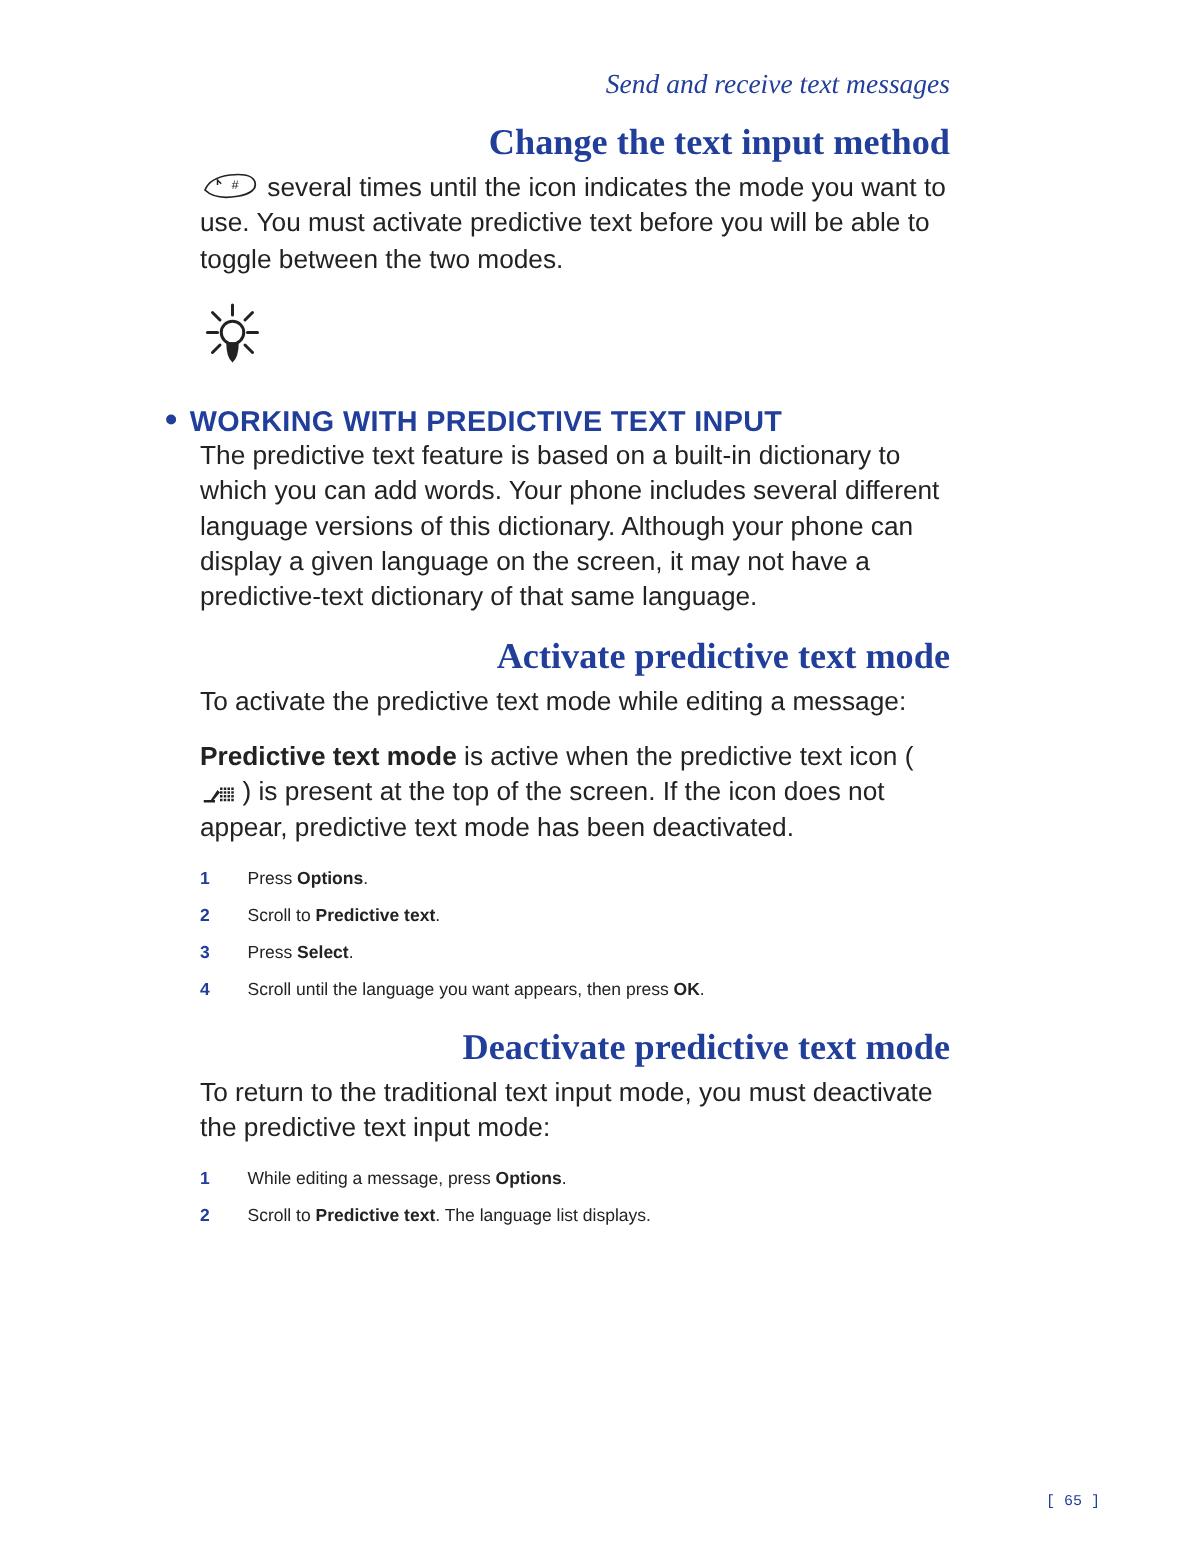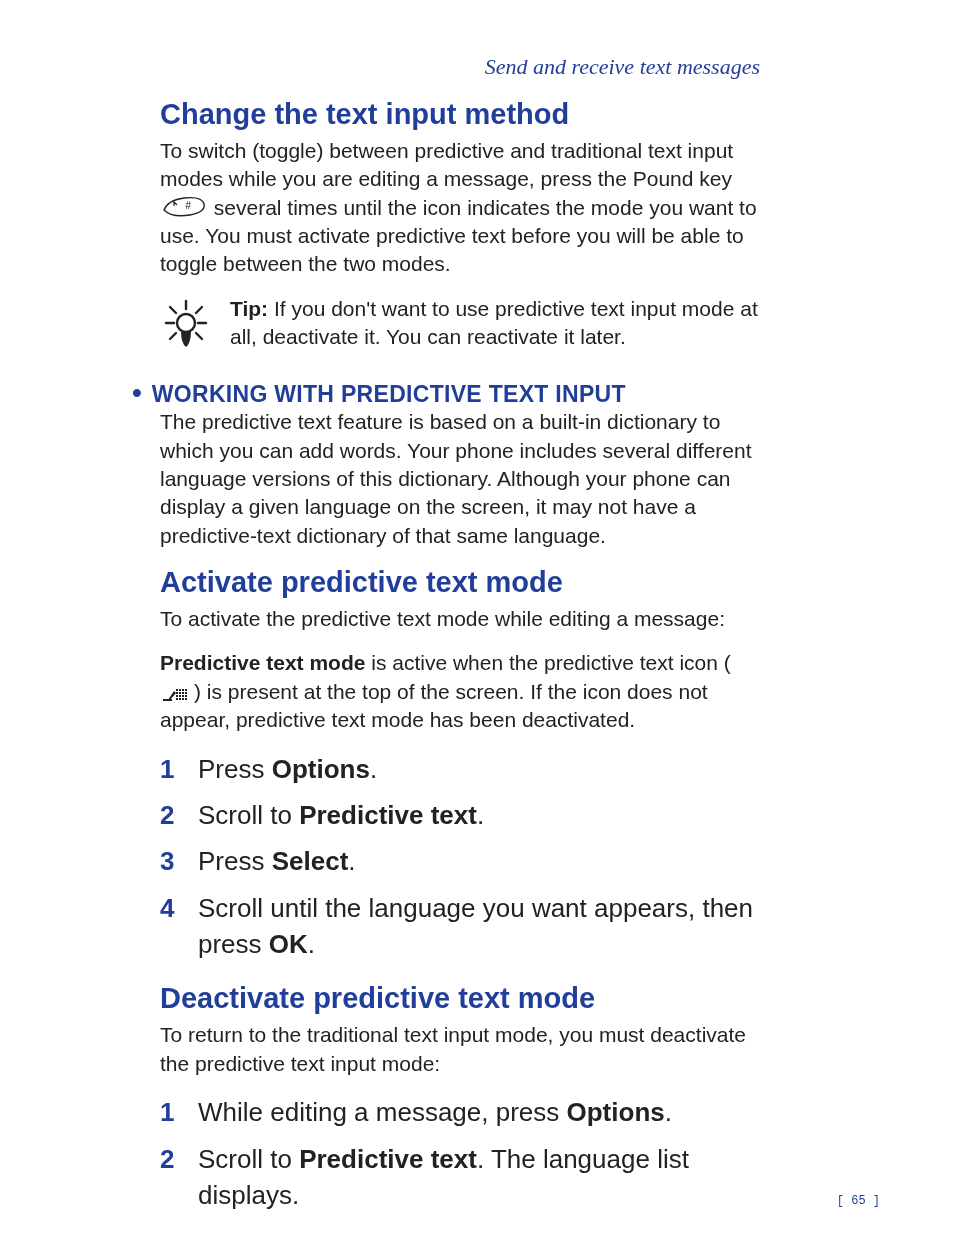--- a/index.html
+++ b/index.html
@@ -23,21 +23,22 @@
     font-size: 22px;
     margin-bottom: 18px;
     font-family: Georgia, "Times New Roman", serif;
     font-weight: 500;
   }
   .sub-heading {
     color: #213e9a;
     font-weight: 700;
     font-size: 29px;
     margin-bottom: 6px;
-    font-family: Liberation Sans, sans-serif;
+    font-family: Liberation Serif, serif;
+    text-align: right;
   }
   .body {
     font-size: 21px;
     line-height: 1.35;
     margin-bottom: 16px;
   }
   .tip-row {
     display: flex;
     align-items: flex-start;
     gap: 18px;
@@ -76,21 +77,21 @@
     text-transform: uppercase;
   }
   ol.steps {
     list-style: none;
     padding: 0;
     margin: 0 0 20px 0;
     counter-reset: step;
   }
   ol.steps li {
     counter-increment: step;
-    font-size: 26px;
+    font-size: 14px;
     line-height: 1.4;
     margin-bottom: 10px;
     display: flex;
     gap: 22px;
   }
   ol.steps li::before {
     content: counter(step);
     color: #213e9a;
     font-weight: 700;
     width: 16px;
@@ -117,21 +118,20 @@
 </head>
 <body>
 
 <div class="page">
 
   <div class="chapter-title">Send and receive text messages</div>
 
   <div class="sub-heading">Change the text input method</div>
 
   <div class="body">
-    <span>To switch (toggle) between predictive and traditional text input modes while you are editing a message, press the Pound key </span>
     <span class="inline-icon">
       <svg width="44" height="22" viewBox="0 0 44 22">
         <path d="M2 14 Q6 4 22 2 Q40 0 42 8 Q44 16 28 19 Q10 22 2 14 Z" fill="none" stroke="#222" stroke-width="1.4"></path>
         <path d="M12 10 L12 6 L15 9" fill="none" stroke="#222" stroke-width="1.2"></path>
         <text x="26" y="13" font-size="10" font-style="italic" fill="#222" text-anchor="middle">#</text>
       </svg>
     </span>
     <span> several times until the icon indicates the mode you want to use. You must activate predictive text before you will be able to toggle between the two modes.</span>
   </div>
 
@@ -143,23 +143,20 @@
           <line x1="8" y1="8" x2="14" y2="14"></line>
           <line x1="40" y1="8" x2="34" y2="14"></line>
           <line x1="4" y1="24" x2="12" y2="24"></line>
           <line x1="44" y1="24" x2="36" y2="24"></line>
           <line x1="8" y1="40" x2="14" y2="34"></line>
           <line x1="40" y1="40" x2="34" y2="34"></line>
         </g>
         <circle cx="24" cy="24" r="9" fill="none" stroke="#222" stroke-width="2.4"></circle>
         <path d="M19 32 Q19 44 24 48 Q29 44 29 32 Z" fill="#222"></path>
       </svg>
-    </div>
-    <div class="tip-text">
-      <b>Tip:</b><span> If you don't want to use predictive text input mode at all, deactivate it. You can reactivate it later.</span>
     </div>
   </div>
 
   <div class="section-heading-row">
     <span class="bullet">•</span>
     <span class="section-heading">WORKING WITH PREDICTIVE TEXT INPUT</span>
   </div>
   <div class="body">The predictive text feature is based on a built-in dictionary to which you can add words. Your phone includes several different language versions of this dictionary. Although your phone can display a given language on the screen, it may not have a predictive-text dictionary of that same language.</div>
 
   <div class="sub-heading">Activate predictive text mode</div>

